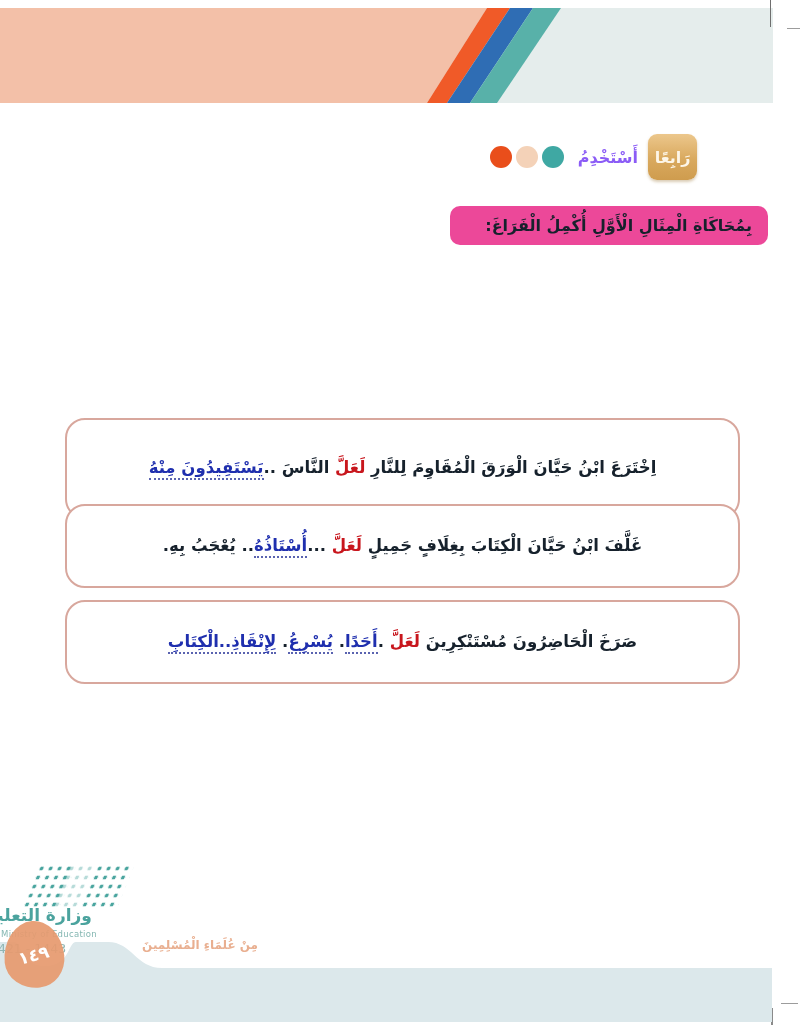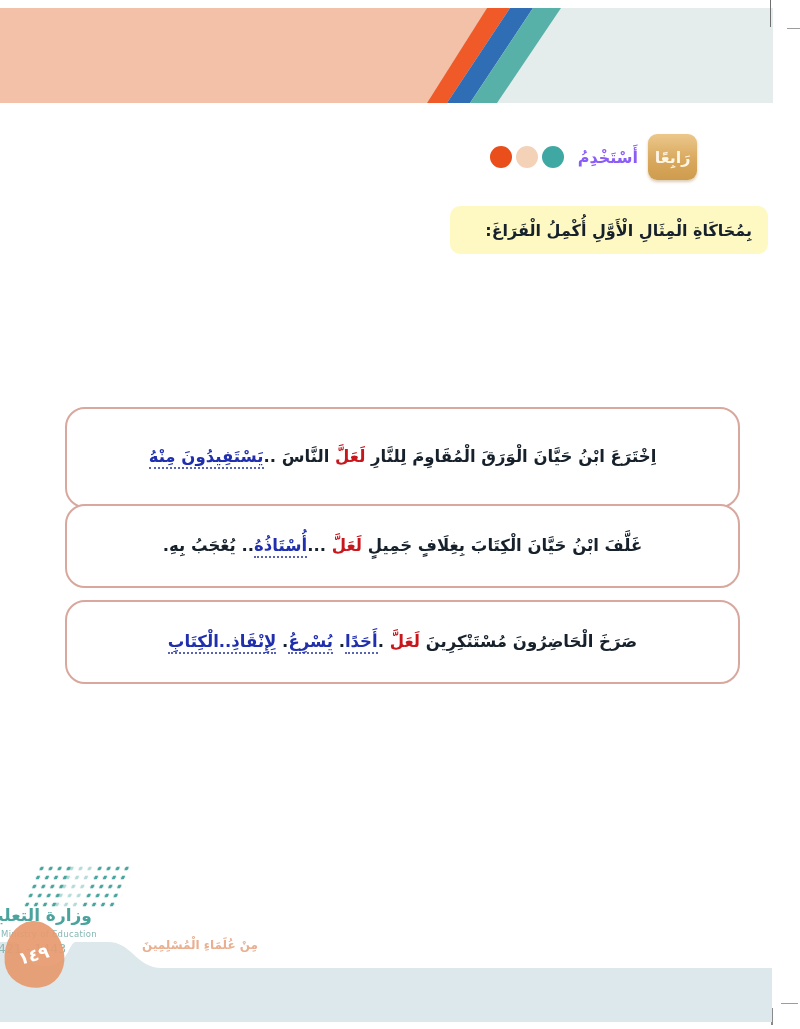--- a/index.html
+++ b/index.html
@@ -26,32 +26,32 @@
   .num-badge{width:49px;height:46px;border-radius:9px;flex:0 0 auto;
              background:linear-gradient(180deg,#ecc78c 0%,#d9a95e 55%,#cf9c4e 100%);
              box-shadow:0 2px 3px rgba(150,110,40,.35);
              color:#fdf6e8;font-size:16px;font-weight:bold;
              display:flex;align-items:center;justify-content:center;}
   .sec-title{font-size:16px;font-weight:bold;color:#8b5cf6;white-space:nowrap;}
   .hdots{display:flex;gap:4px;margin-right:4px;}
   .hdots span{width:22px;height:22px;border-radius:50%;display:block;}
 
   
-  .instruction{position:absolute;top:206px;right:32px;width:318px;height:48px;
-               background:#fef9c3;border-radius:10px;box-sizing:border-box;
+  .instruction{position:absolute;top:206px;right:32px;width:318px;height:39px;
+               background:#ec4899;border-radius:10px;box-sizing:border-box;
                display:flex;align-items:center;padding:0 16px;
                font-size:16px;font-weight:bold;color:#16212c;white-space:nowrap;}
 
   
   .sbox{position:absolute;right:60px;width:675px;box-sizing:border-box;
         display:flex;align-items:center;justify-content:center;text-align:center;
         padding:6px 16px;font-weight:bold;font-size:16.5px;color:#16212c;line-height:2.1;}
   .sbox.example{top:312px;height:75px;background:#e9f4f2;border:2px solid #4f9fa8;border-radius:16px;}
   .sbox.exercise{background:#ffffff;border:2px solid #d8a79d;border-radius:20px;}
-  .sbox.ex1{top:407px;height:101px;}
+  .sbox.ex1{top:418px;height:101px;}
   .sbox.ex2{top:504px;height:84px;justify-content:center;}
   .sbox.ex3{top:600px;height:84px;}
   .part-n{color:#16212c;}
   .part-r{color:#c8161d;}
   .part-a{color:#1f2fae;border-bottom:2px dotted #5a63b0;padding-bottom:1px;}
 
   
   .moe-dots{position:absolute;left:26px;top:864px;width:110px;height:46px;z-index:2;}
   .dot-strip{position:absolute;top:0;height:44px;width:38px;
              background-image:radial-gradient(circle,#4aa59f 1.7px,rgba(74,165,159,0) 2.2px);

